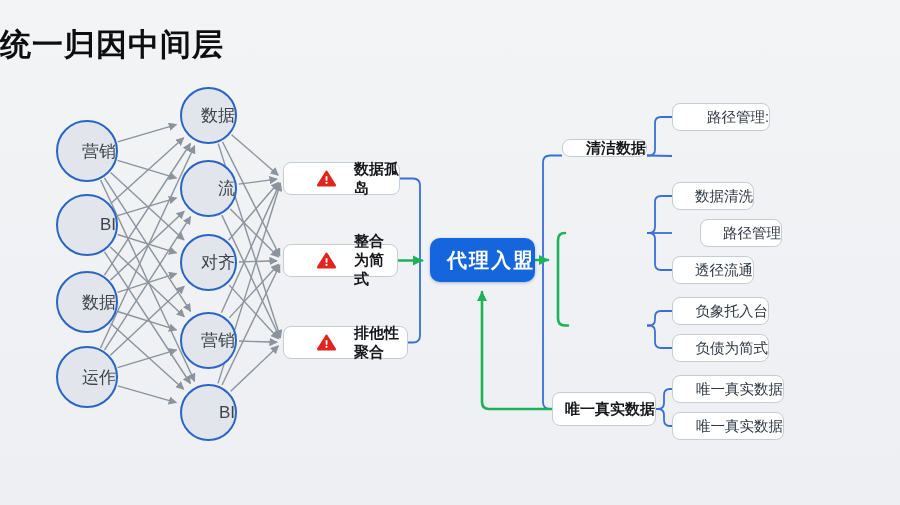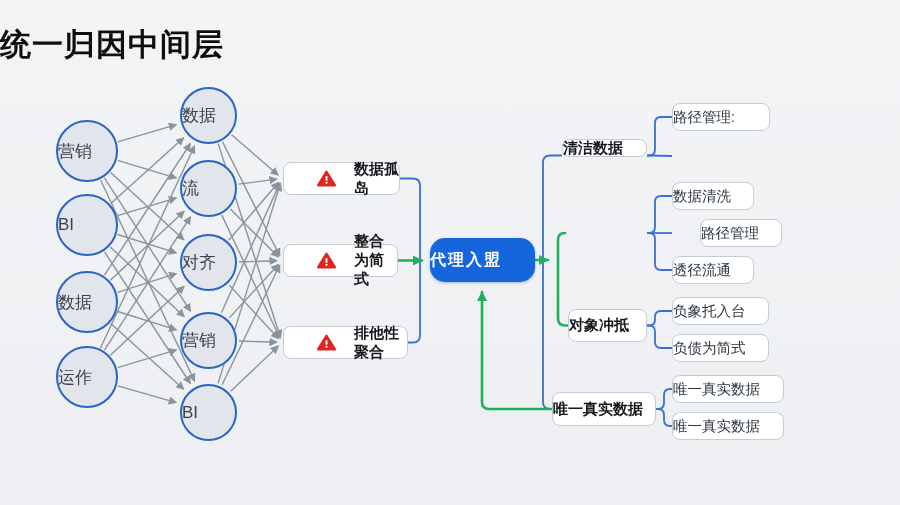--- a/index.html
+++ b/index.html
@@ -14,36 +14,36 @@
   #title{
     position:absolute;top:24px;left:0;width:100%;
     text-align:left;font-size:31px;font-weight:800;color:#0e0e10;
     letter-spacing:1px;
   }
   #wires{position:absolute;left:0;top:0;z-index:1;}
   .wgray{stroke:var(--gray,#8b939c);fill:none;stroke-width:1.4;}
   .wblue{stroke:var(--blue,#3a6fd8);fill:none;stroke-width:1.8;}
   .wgreen{stroke:var(--green,#1db25a);fill:none;stroke-width:2.6;stroke-linecap:round;}
   .node,.issue,.box,#hub{position:absolute;z-index:2;box-sizing:border-box;
-    display:flex;align-items:center;justify-content:flex-start;}
+    display:flex;align-items:center;justify-content:flex-end;}
   .circle{
     border-radius:50%;
     background:#e2e6ec;
     border:2px solid var(--nodeborder,#2a64c5);
     color:#3c434c;font-size:17px;font-weight:500;
   }
   .lg{width:62px;height:62px;}
   .sm{width:57px;height:57px;}
   .issue{
     background:#ffffff;border:1.5px solid #c6ccd4;border-radius:8px;
     gap:18px;font-size:15px;font-weight:700;color:#15171a;padding-left:33px;
   }
   #hub{
-    background:var(--hubbg,#1566dd);border-radius:15px;
-    color:#ffffff;font-size:16px;font-weight:700;letter-spacing:2px;
+    background:var(--hubbg,#1566dd);border-radius:10px;
+    color:#ffffff;font-size:20px;font-weight:700;letter-spacing:2px;
     box-shadow:0 1px 3px rgba(20,70,160,.35);
   }
   .box{
     background:#ffffff;border:1.5px solid #c6ccd4;border-radius:8px;
     color:#2e3742;font-size:14.5px;white-space:nowrap;
   }
   .branch{font-weight:700;color:#15171a;font-size:15px;}
   .warn{flex:0 0 auto;display:block;}
 </style>
 </head>
@@ -166,21 +166,20 @@
         <circle cx="12" cy="16" r="1.4" fill="#fff"></circle>
       </svg>
     <span>排他性聚合</span>
   </div>
 
   <div id="hub" style="left:430px;top:238px;width:105px;height:44px">
       <span>代理入盟</span>
     </div>
 
   <div class="box branch" style="left:562px;top:139px;width:85px;height:18px">清洁数据</div>
-  <div class="box branch" style="left:568px;top:309px;width:79px;height:33px">对象冲抵</div>
   <div class="box branch" style="left:552px;top:392px;width:104px;height:34px">唯一真实数据</div>
 
   <div class="box" style="left:672px;top:103px;width:98px;height:28px">路径管理:</div>
   <div class="box" style="left:672px;top:182px;width:82px;height:28px">数据清洗</div>
   <div class="box" style="left:700px;top:219px;width:82px;height:28px">路径管理</div>
   <div class="box" style="left:672px;top:256px;width:82px;height:28px">透径流通</div>
   <div class="box" style="left:672px;top:297px;width:97px;height:28px">负象托入台</div>
   <div class="box" style="left:672px;top:334px;width:97px;height:28px">负债为简式</div>
   <div class="box" style="left:672px;top:375px;width:112px;height:28px">唯一真实数据</div>
   <div class="box" style="left:672px;top:412px;width:112px;height:28px">唯一真实数据</div>

